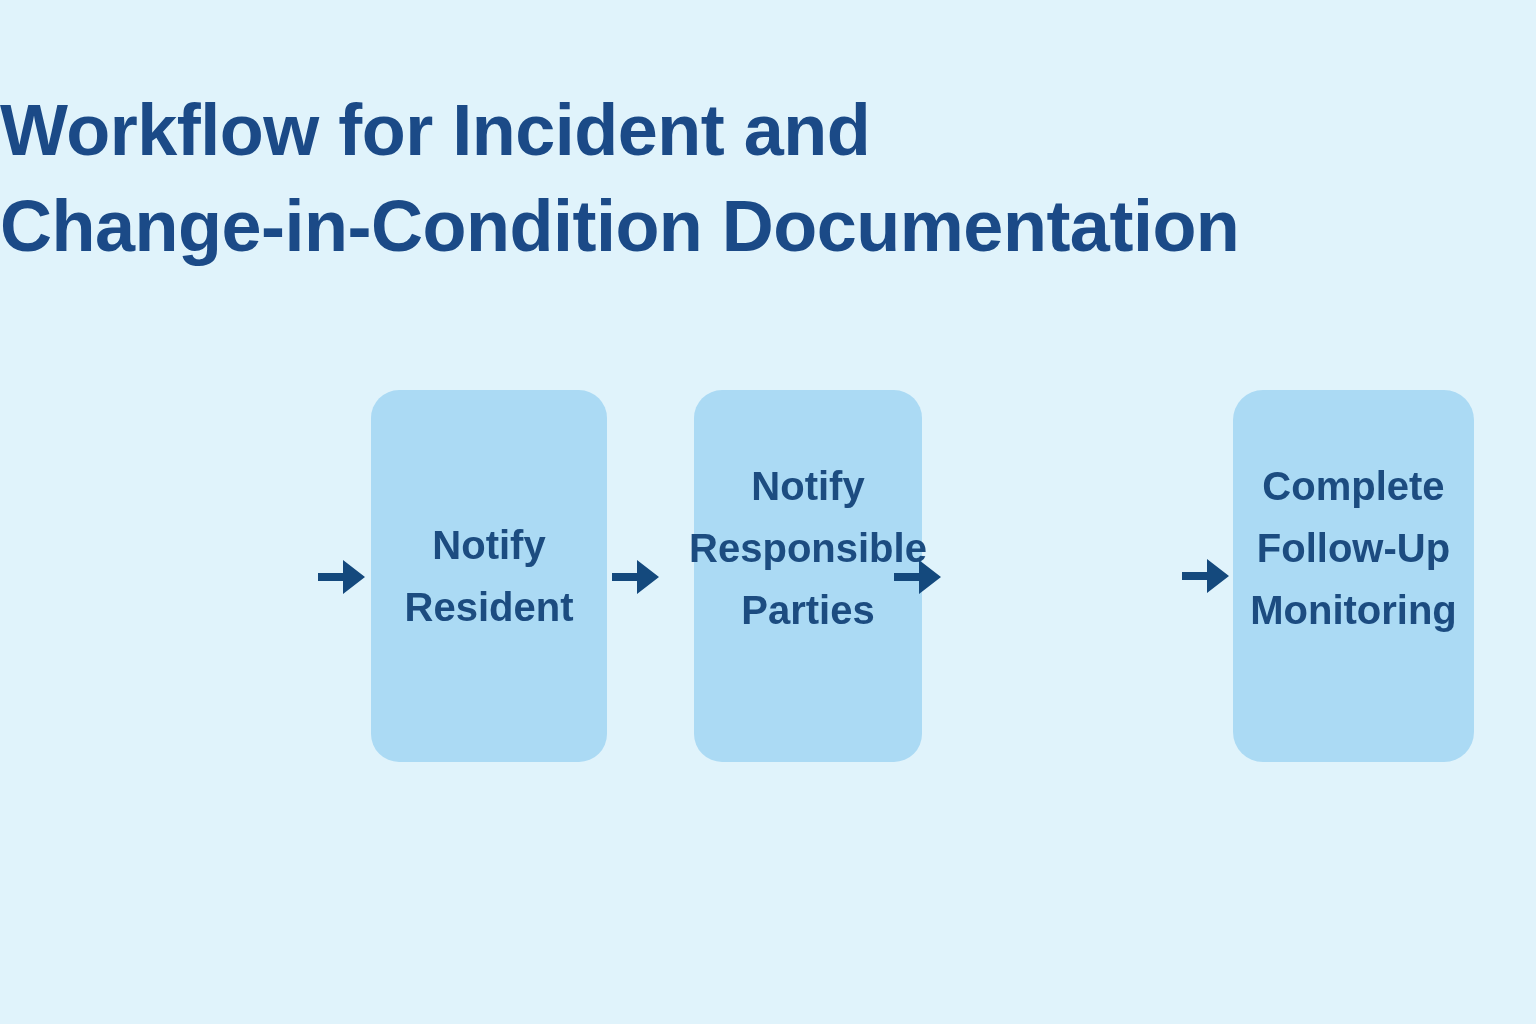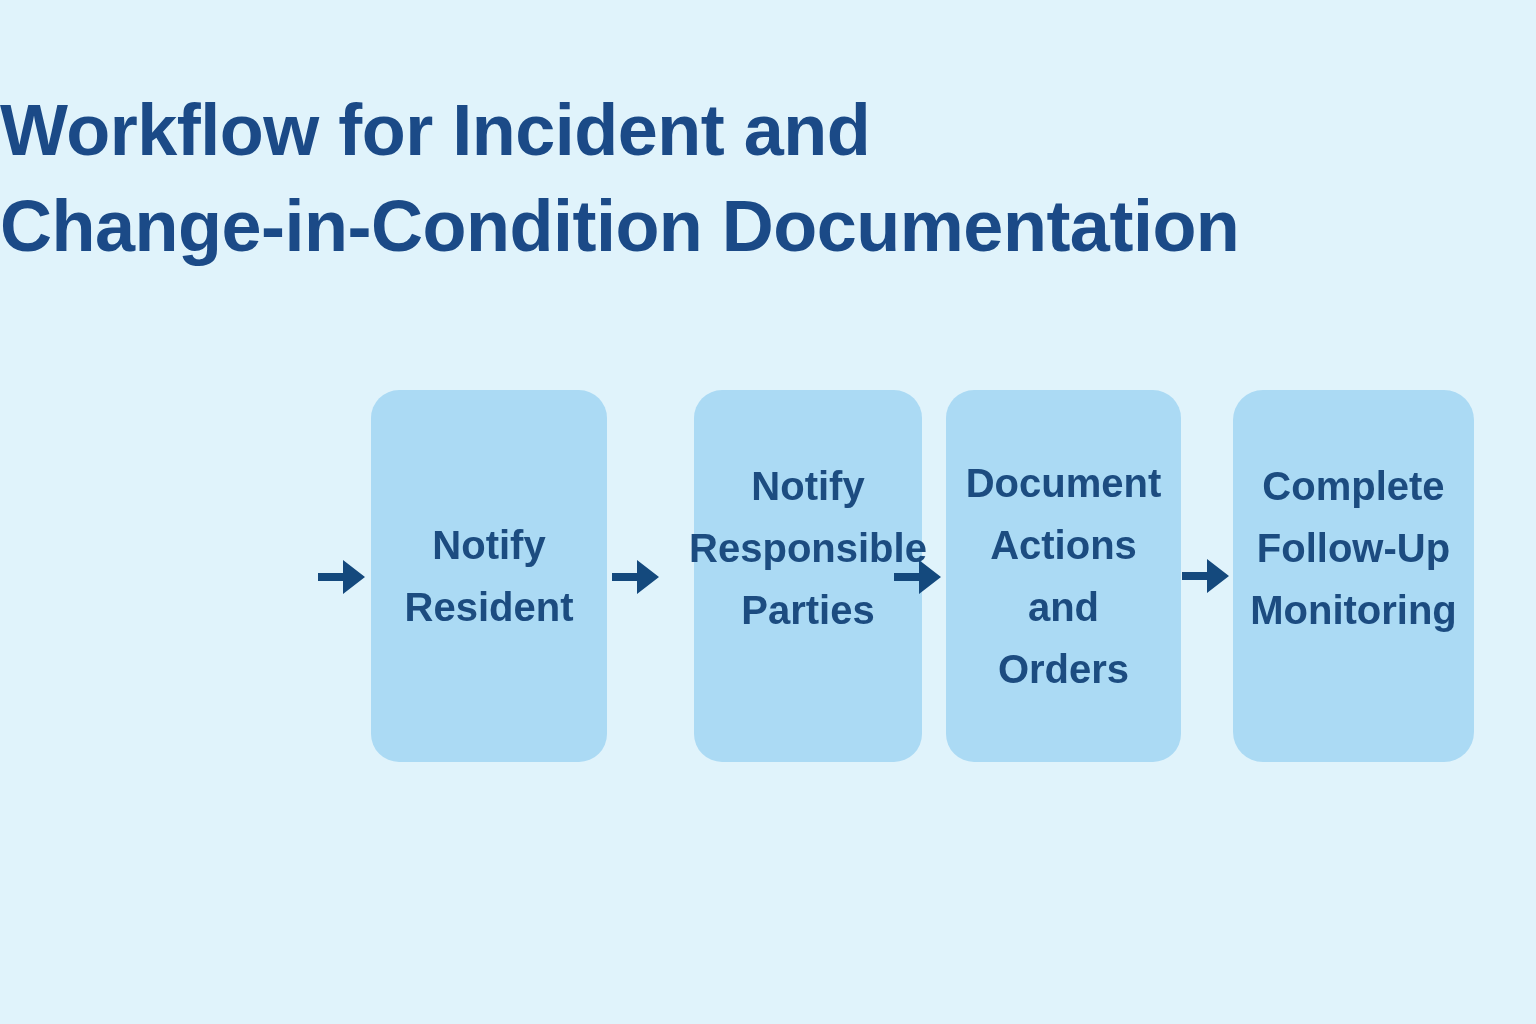--- a/index.html
+++ b/index.html
@@ -99,26 +99,20 @@
 Responsible
 Parties</span>
   </div>
 
   <span class="arrow a3">
     <svg viewBox="0 0 48 44" width="48" height="44" aria-hidden="true">
       <path d="M0 18 H25 V5 L47 22 L25 39 V26 H0 Z" fill="var(--arrow-color)"></path>
     </svg>
   </span>
 
-  <div class="step box4">
-    <span class="step-label">Document
-Actions
-and
-Orders</span>
-  </div>
 
   <span class="arrow a4">
     <svg viewBox="0 0 48 44" width="48" height="44" aria-hidden="true">
       <path d="M0 18 H25 V5 L47 22 L25 39 V26 H0 Z" fill="var(--arrow-color)"></path>
     </svg>
   </span>
 
   <div class="step box5 lift">
     <span class="step-label">Complete
 Follow-Up

